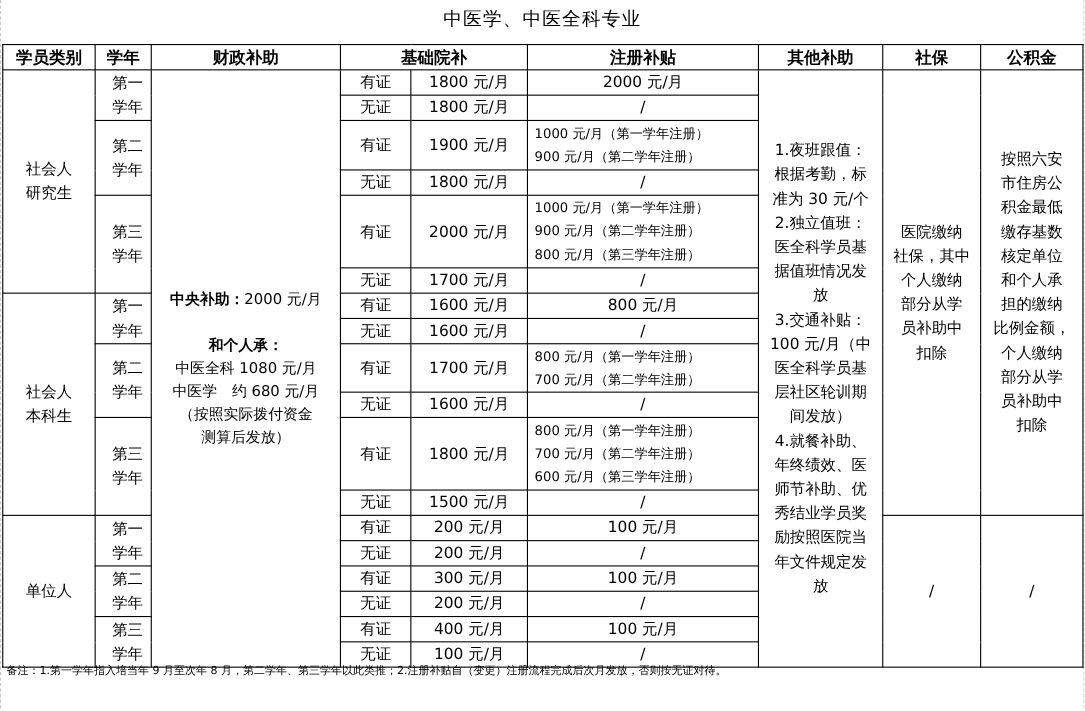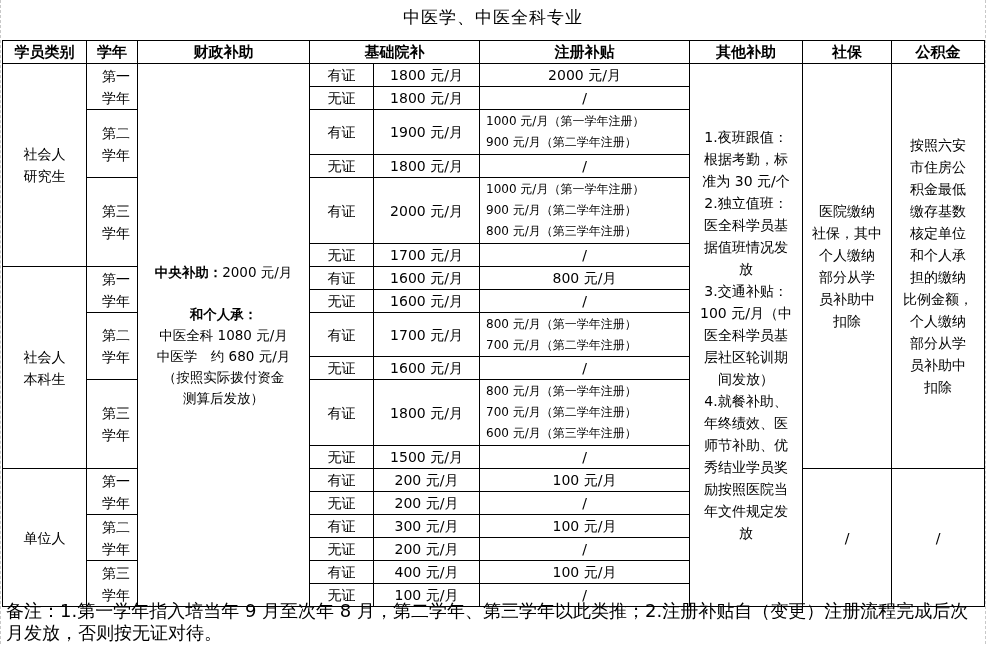--- a/index.html
+++ b/index.html
@@ -15,21 +15,21 @@
                text-align:center; vertical-align:middle; line-height:22px; font-weight:normal; }
   table.main th { font-weight:bold; font-size:15px; height:22px; }
   .yr { text-align:left; padding-left:8px !important; line-height:22px; }
   .multi div { line-height:21px; text-align:left; padding-left:6px; white-space:nowrap; font-size:12px; }
   .fiscal { text-align:center; vertical-align:middle; padding:0 6px !important; }
   .fiscal .b { font-weight:bold; }
   .fiscal div { line-height:21px; font-size:13.5px; }
   .other { text-align:right; vertical-align:middle; padding:0 6px !important;
            font-size:13.5px; line-height:22px; }
   .narrow { padding:0 8px !important; line-height:22px; font-size:13.5px; }
-  .note { position:absolute; left:6px; top:600px; width:976px; font-size:18px; line-height:22px; }
+  .note { position:absolute; left:6px; top:600px; width:976px; font-size:10px; line-height:22px; }
 </style>
 </head>
 <body>
 
 <div class="frame"></div>
 <div class="title">中医学、中医全科专业</div>
 
 <table class="main">
   <colgroup>
     <col style="width:84px">

